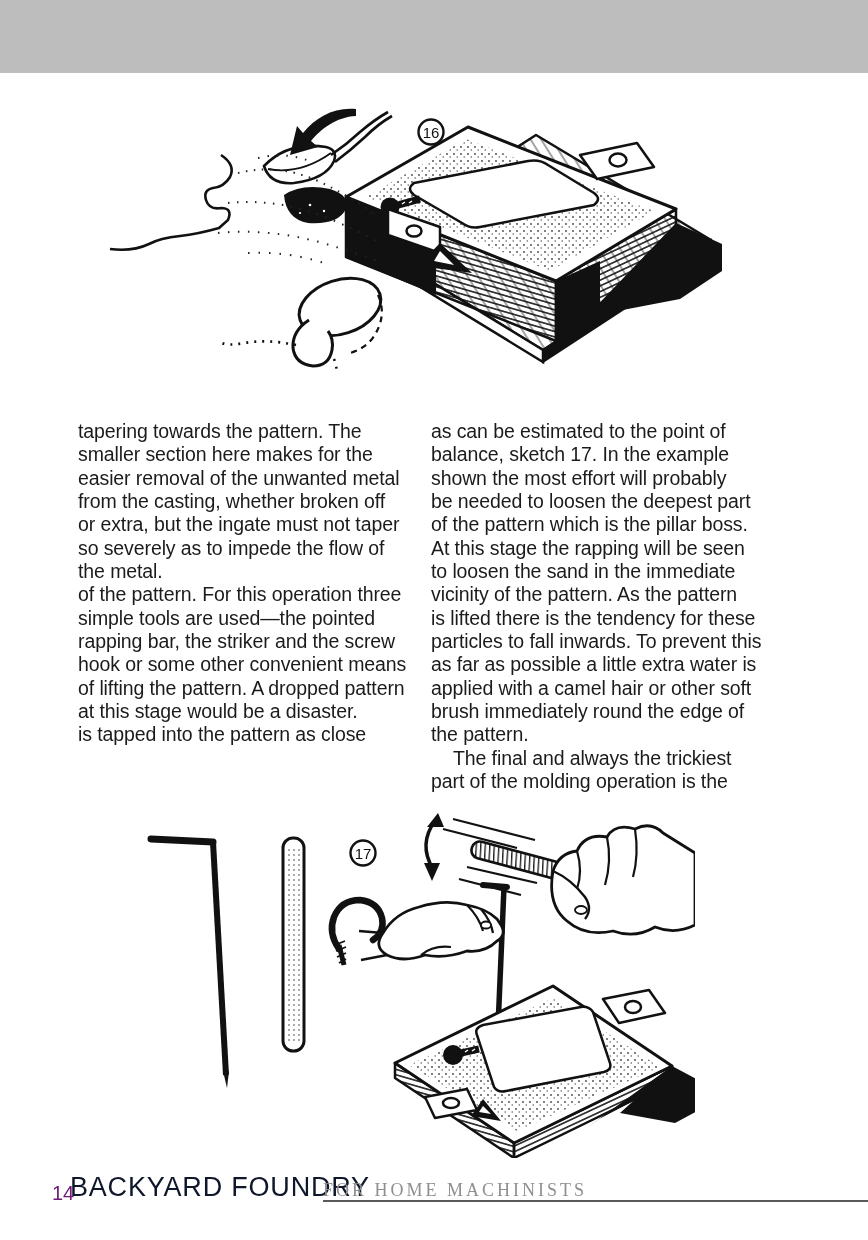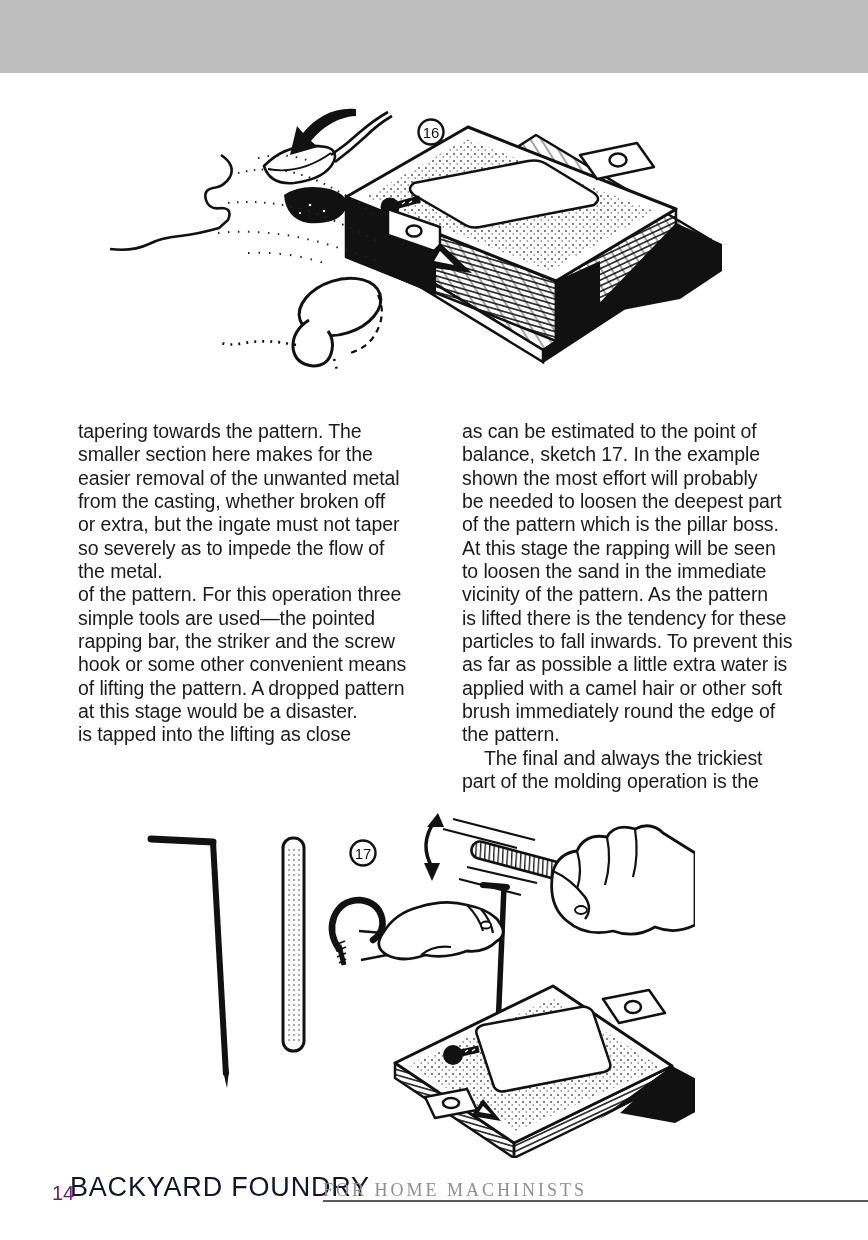--- a/index.html
+++ b/index.html
@@ -14,21 +14,21 @@
   }
   .figure{position:absolute;}
   .fig16{left:88px;top:103px;}
   .fig17{left:115px;top:813px;}
   .col{
     position:absolute;top:420px;
     color:#1b1b1b;font-size:19.5px;line-height:23.35px;
     letter-spacing:-0.1px;
   }
   .col-left{left:78px;width:360px;}
-  .col-right{left:462px;width:366px;}
+  .col-right{left:431px;width:366px;}
   .tline{white-space:nowrap;}
   .tline.indent{padding-left:22px;}
   .footer-pagenum{
     position:absolute;left:52px;top:1180px;
     font-size:20px;color:#701a75;line-height:1;
     padding-top:3px;
   }
   .footer-title{
     position:absolute;left:70px;top:1172px;
     font-size:27px;font-weight:400;letter-spacing:0.8px;
@@ -153,21 +153,21 @@
     <div class="tline">from the casting, whether broken off</div>
     <div class="tline">or extra, but the ingate must not taper</div>
     <div class="tline">so severely as to impede the flow of</div>
     <div class="tline">the metal.</div>
     <div class="tline">of the pattern. For this operation three</div>
     <div class="tline">simple tools are used—the pointed</div>
     <div class="tline">rapping bar, the striker and the screw</div>
     <div class="tline">hook or some other convenient means</div>
     <div class="tline">of lifting the pattern. A dropped pattern</div>
     <div class="tline">at this stage would be a disaster.</div>
-    <div class="tline">is tapped into the lifting as close</div>
+    <div class="tline">is tapped into the pattern as close</div>
   </div>
 <div class="col col-right">
     <div class="tline">as can be estimated to the point of</div>
     <div class="tline">balance, sketch 17. In the example</div>
     <div class="tline">shown the most effort will probably</div>
     <div class="tline">be needed to loosen the deepest part</div>
     <div class="tline">of the pattern which is the pillar boss.</div>
     <div class="tline">At this stage the rapping will be seen</div>
     <div class="tline">to loosen the sand in the immediate</div>
     <div class="tline">vicinity of the pattern. As the pattern</div>

